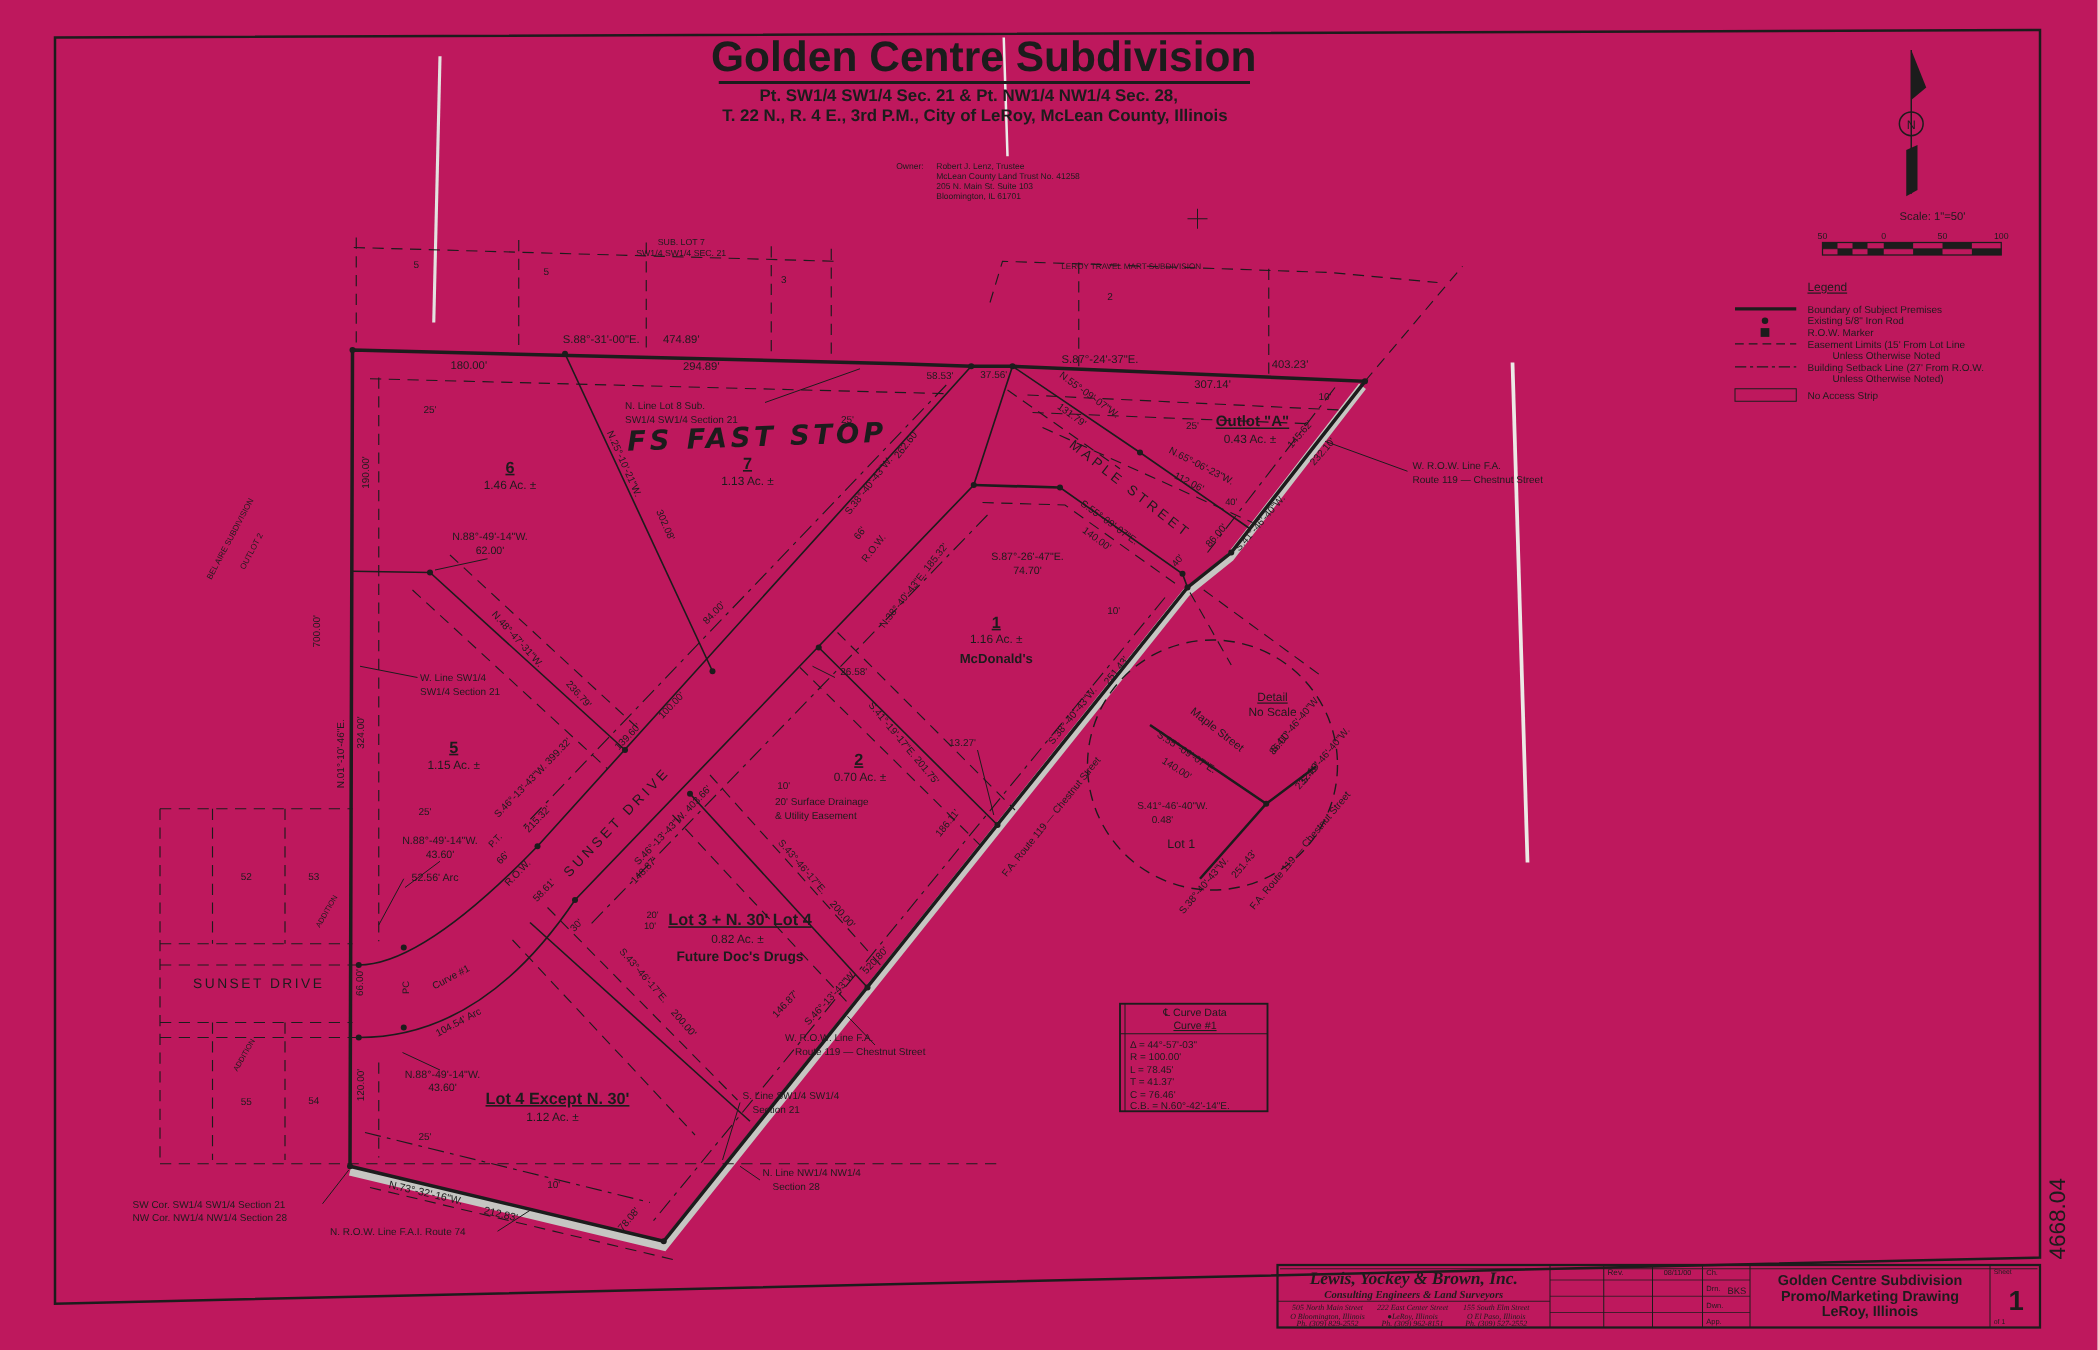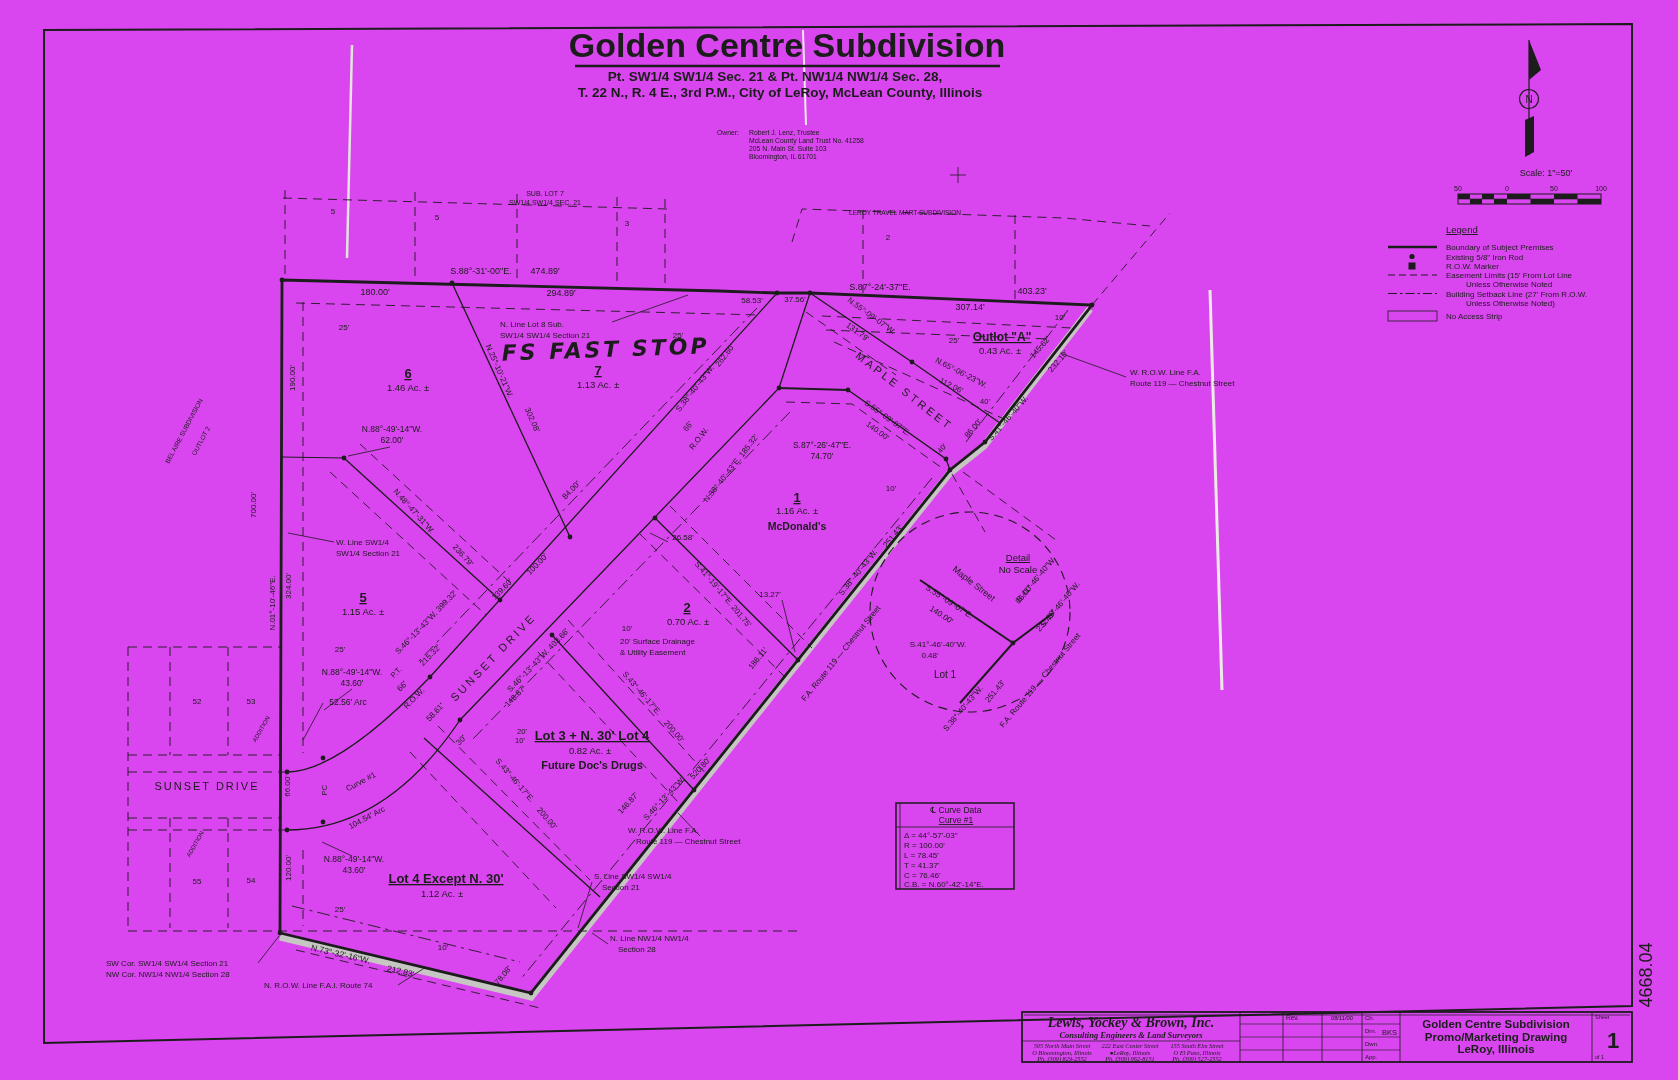--- a/index.html
+++ b/index.html
@@ -1,16 +1,16 @@
 <!DOCTYPE html>
 <html><head>
 <meta charset="utf-8">
 <style>
   html,body{margin:0;padding:0;background:#e8e8e4;}
-  .sheet{position:relative;width:1678px;height:1080px;background:#d946ef;overflow:hidden;}
+  .sheet{position:relative;width:1678px;height:1080px;background:#be185d;overflow:hidden;}
   svg{position:absolute;left:0;top:0;}
   svg text{font-family:"Liberation Sans","DejaVu Sans",sans-serif;fill:#1c1c1c;}
   .ln{stroke:#1c1c1c;fill:none;}
   .firm{font-family:"Liberation Serif","DejaVu Serif",serif;font-style:italic;font-weight:bold;}
   .ital{font-family:"Liberation Serif","DejaVu Serif",serif;font-style:italic;}
 </style>
 </head>
 <body>
 
 <div class="sheet">

